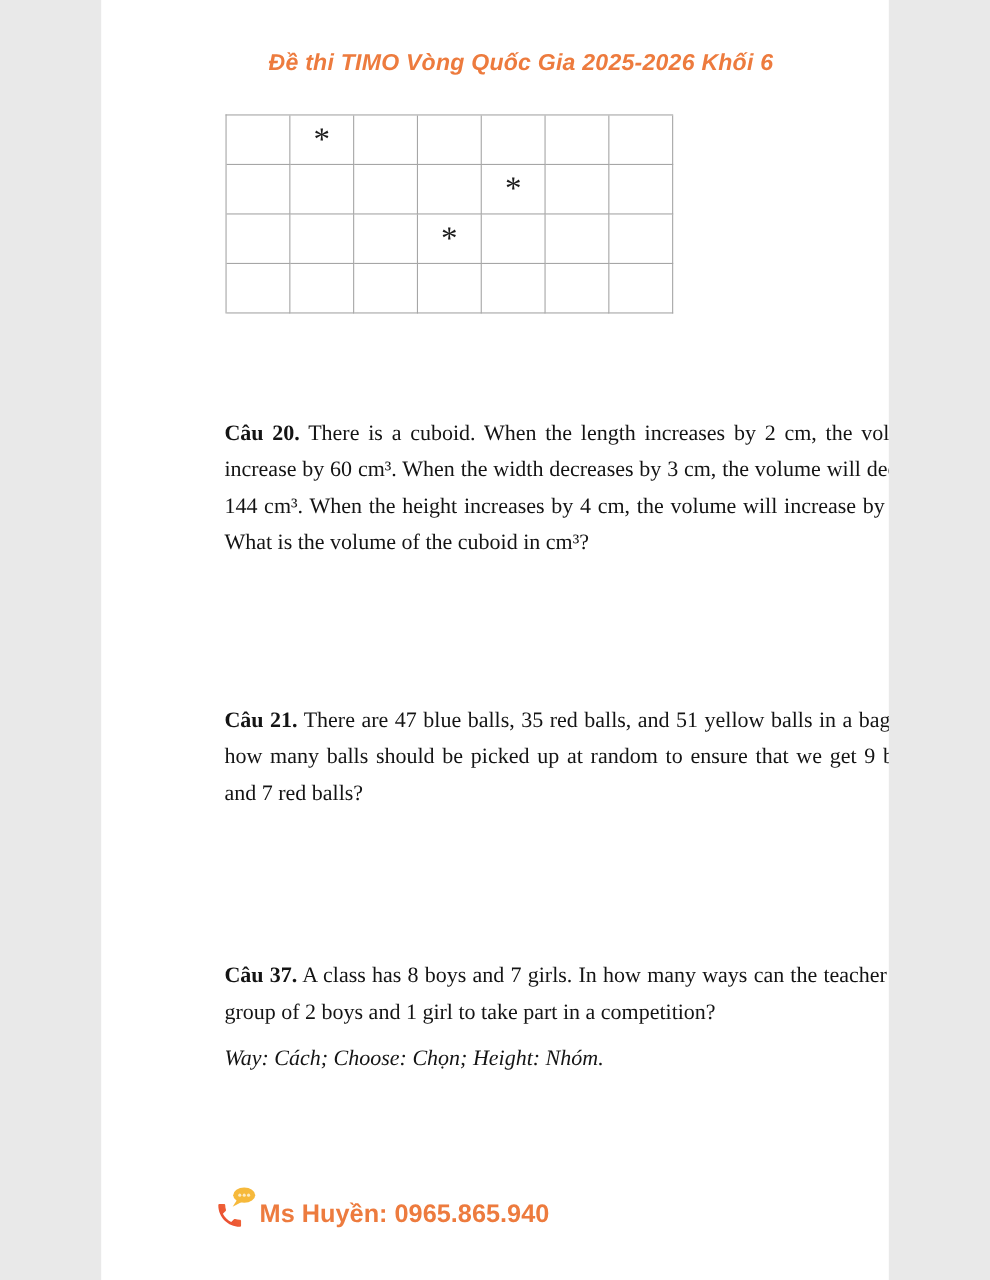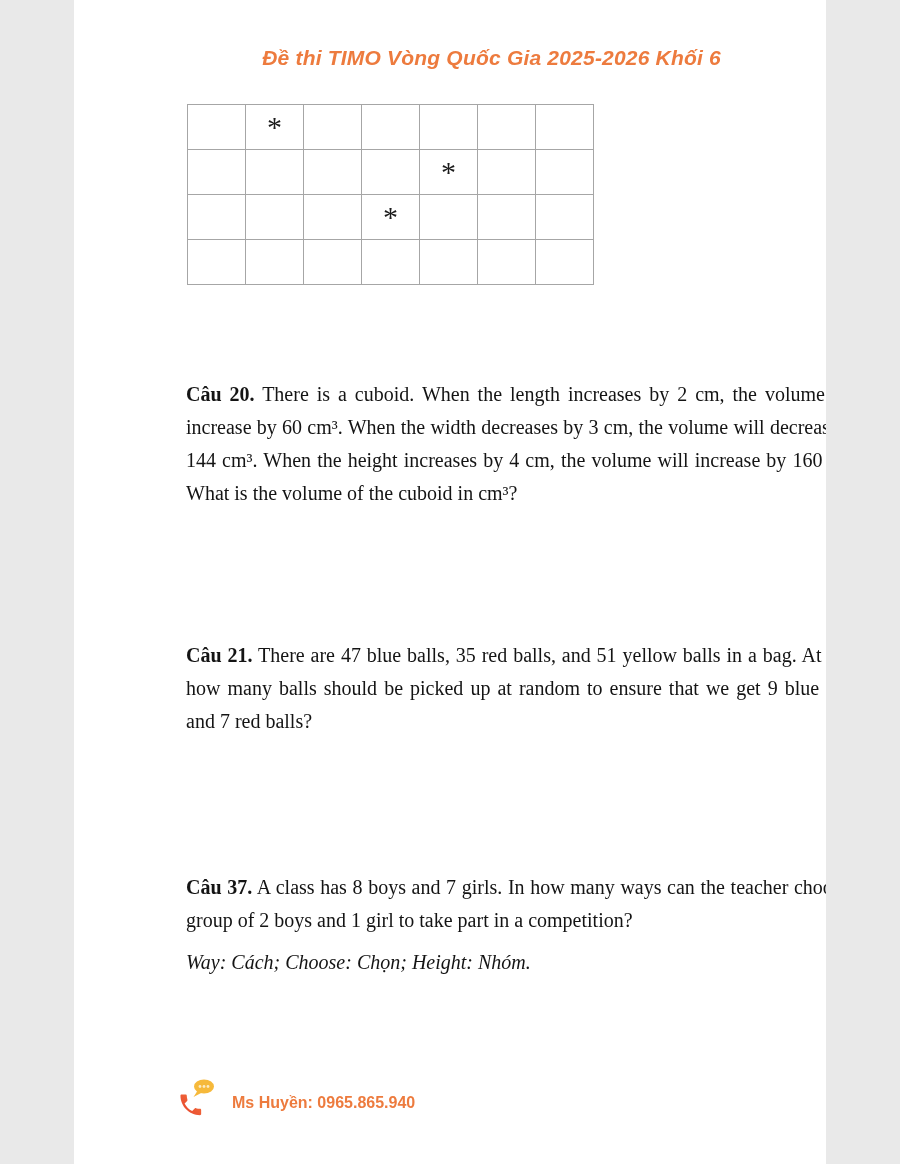--- a/index.html
+++ b/index.html
@@ -1,20 +1,19 @@
 <!DOCTYPE html>
 <html style="--accent: #ED7B3E; --gridline: #A6A6A6;"><head>
 <meta charset="utf-8">
 <style>
   html,body{margin:0;padding:0;background:#e9e9e9;}
   .page{
     position:relative;width:716px;height:1164px;background:#ffffff;
     font-family:"Liberation Serif",serif;color:#141414;overflow:hidden;
     margin:0 auto;
-    padding-left:36px;
   }
   .header-title{
     position:absolute;top:46px;left:112px;right:105px;
     text-align:right;
     font-family:"Liberation Sans",sans-serif;
     font-weight:bold;font-style:italic;
     font-size:21px;letter-spacing:.2px;
     color:var(--accent,#ED7B3E);
   }
   .answer-grid{
@@ -40,21 +39,21 @@
     margin:9px 0 0 0;font-size:20px;line-height:33px;
     font-style:italic;text-align:justify;
   }
   .contact-footer{
     position:absolute;left:104px;top:1078px;
     display:flex;align-items:center;
   }
   .contact-footer svg{display:block;}
   .contact-text{
     font-family:"Liberation Sans",sans-serif;font-weight:bold;
-    font-size:16px;color:var(--accent,#ED7B3E);margin-left:14px;
+    font-size:23px;color:var(--accent,#ED7B3E);margin-left:0;
     padding-top:8px;
   }
 </style>
 </head>
 <body>
 
 <div class="page">
 
   <div class="header-title">Đề thi TIMO Vòng Quốc Gia 2025-2026 Khối 6</div>
 

